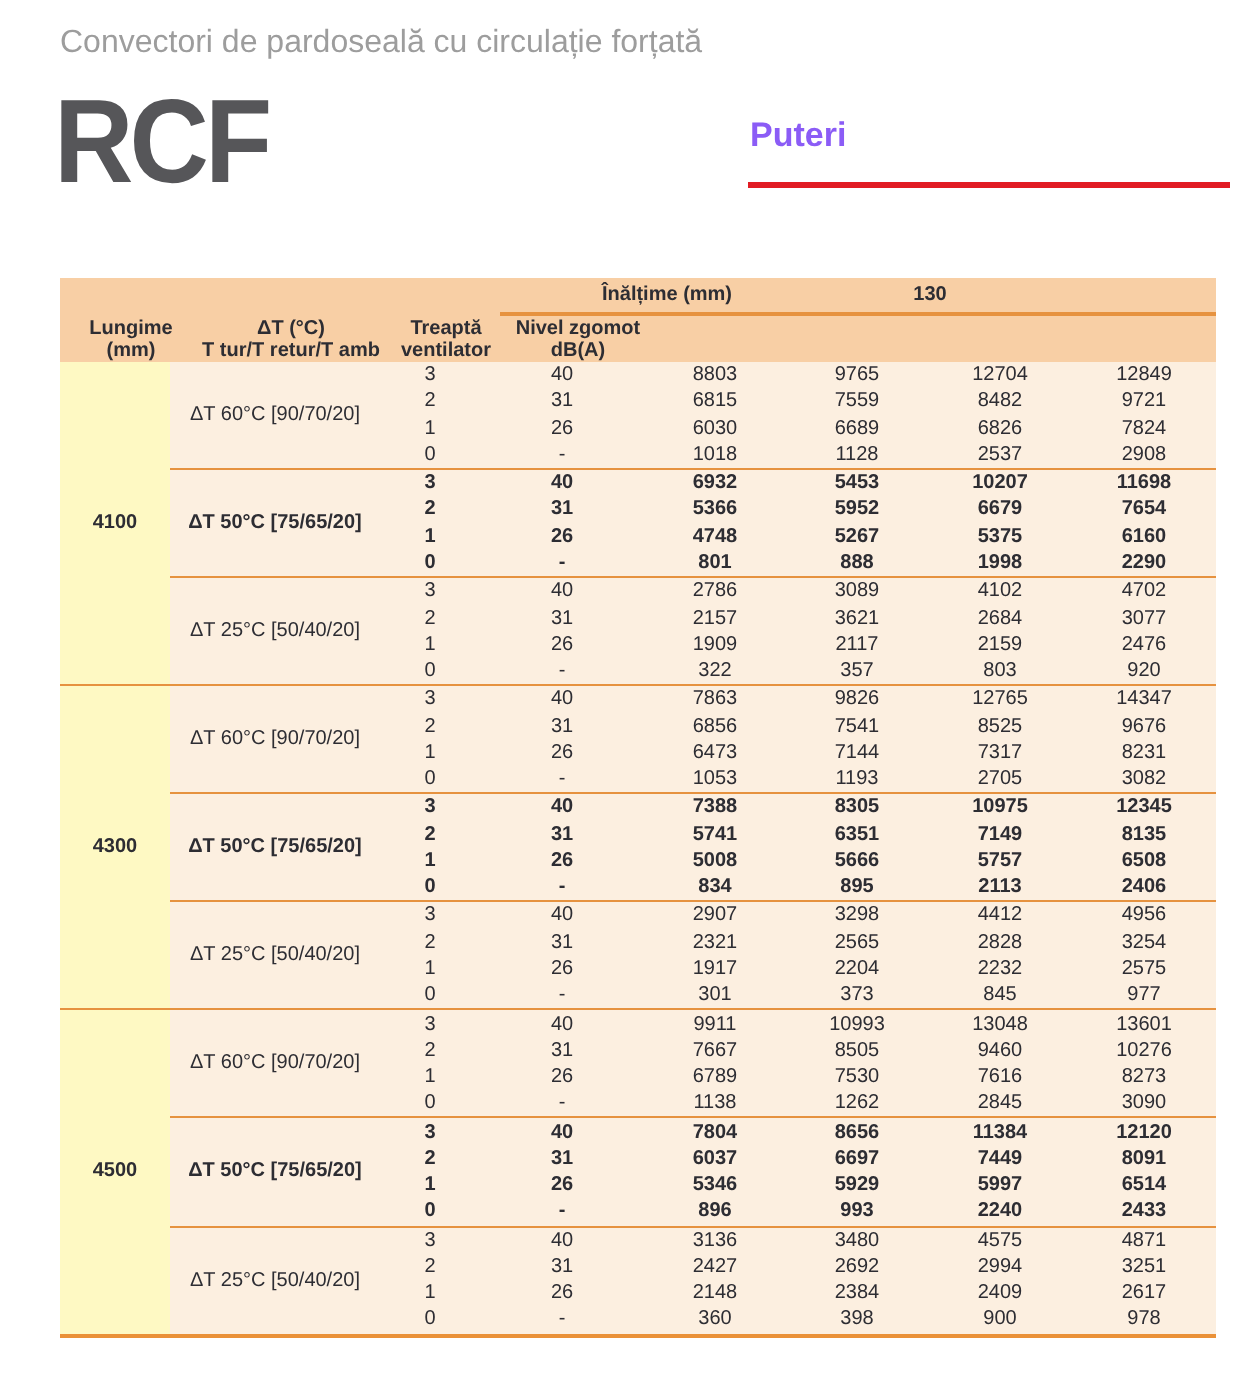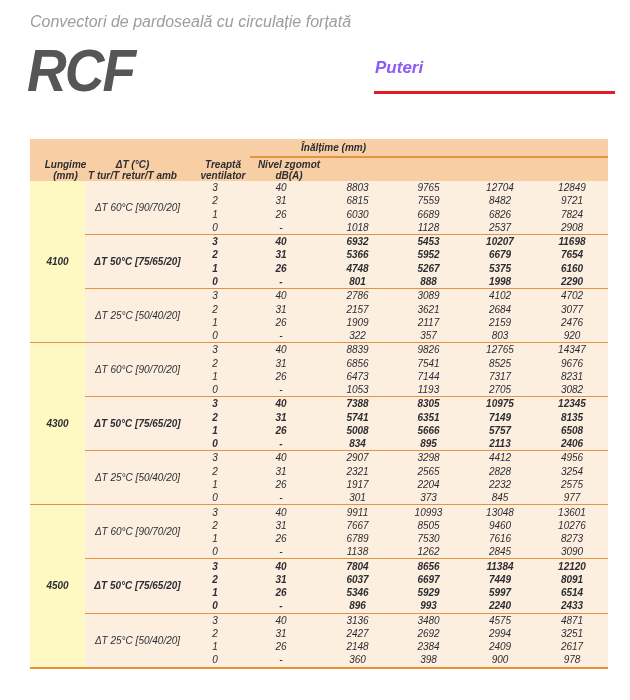--- a/index.html
+++ b/index.html
@@ -1,18 +1,18 @@
 <!DOCTYPE html>
 <html><head>
 <meta charset="utf-8">
 <style>
   * { margin:0; padding:0; box-sizing:border-box; }
   html,body { background:#ffffff; }
   body { font-family:"Liberation Sans", sans-serif; color:#2d2d33; }
-  .page { position:relative; width:615px; height:700px; background:#ffffff; overflow:hidden;font-style:italic; }
+  .page { position:relative; width:615px; height:700px; background:#ffffff; overflow:hidden; }
 
   .subtitle { position:absolute; left:30px; top:13px; font-size:16px; color:#9d9d9d; }
   .product-code { position:absolute; left:27px; top:36px; font-size:55px; font-weight:900;
                   color:#565659; letter-spacing:-2px; transform:scaleY(1.08); transform-origin:top left; }
   .section-title { position:absolute; left:375px; top:58px; font-size:17px; font-weight:700; color:#8b5cf6; }
   .red-rule { position:absolute; left:374px; top:91px; width:256px; height:3px; background:#e11c24; }
 
   .rcf-table { position:absolute; left:30px; top:139px; width:578px; font-size:10px; }
 
   
@@ -21,21 +21,21 @@
   .h-row3 { position:relative; height:23px; }
   .h-label { position:absolute; left:223px; top:3px; font-weight:700;padding-left:48px; }
   .h-130 { position:absolute; left:292px; top:3px; width:286px; text-align:center; font-weight:700; }
   .h-w { position:absolute; top:3px; text-align:center; font-weight:700; }
   .h-w0 { left:292px; width:71px; } .h-w1 { left:363px; width:71px; }
   .h-w2 { left:434px; width:72px; } .h-w3 { left:506px; width:72px; }
   .h-line { height:1px; background:#e6923f; margin-left:220px; }
   .h-col { position:absolute; top:0; height:23px; display:flex; flex-direction:column;
            align-items:center; justify-content:center; font-weight:700; line-height:11px; text-align:center;padding-left:16px; }
   .h-col-lungime { left:0; width:55px; }
-  .h-col-dt { left:42px; width:105px; }
+  .h-col-dt { left:55px; width:105px; }
   .h-col-treapta { left:160px; width:50px; }
   .h-col-nivel { left:210px; width:82px;justify-content:center; }
 
   
   .tbody { position:relative; background:#fcefe0; }
   .length-group { position:relative; }
   .length-cell { position:absolute; left:0; top:0; bottom:0; width:55px; background:#fef9c3;
                  display:flex; align-items:center; justify-content:center; font-weight:700; }
   .dt-block { position:relative; }
   .dt-block.emph { font-weight:700; }
@@ -60,20 +60,21 @@
   <div class="subtitle">Convectori de pardoseală cu circulație forțată</div>
   <div class="product-code">RCF</div>
   <div class="section-title">Puteri</div>
   <div class="red-rule"></div>
 
   <div class="rcf-table">
 
     <div class="thead">
       <div class="h-row1">
         <span class="h-label">Înălțime (mm)</span>
+        <span class="h-130">130</span>
       </div>
       <div class="h-line"></div>
       <div class="h-line"></div>
       <div class="h-row3">
         <div class="h-col h-col-lungime">
           <span>Lungime</span>
           <span>(mm)</span>
         </div>
         <div class="h-col h-col-dt">
           <span>ΔT (°C)</span>
@@ -215,21 +216,21 @@
         </div>
         <div class="sep group-sep"></div>
         <div class="length-group">
           <div class="length-cell">4300</div>
           <div class="dt-block">
             <div class="dt-label">ΔT 60°C [90/70/20]</div>
             <div class="data-row">
               <div class="c-sp"></div>
               <div class="c-fan">3</div>
               <div class="c-noise">40</div>
-              <div class="c-val">8839</div>
+              <div class="c-val">7863</div>
               <div class="c-val">9826</div>
               <div class="c-val w2">12765</div>
               <div class="c-val w2">14347</div>
             </div>
             <div class="data-row">
               <div class="c-sp"></div>
               <div class="c-fan">2</div>
               <div class="c-noise">31</div>
               <div class="c-val">6856</div>
               <div class="c-val">7541</div>

